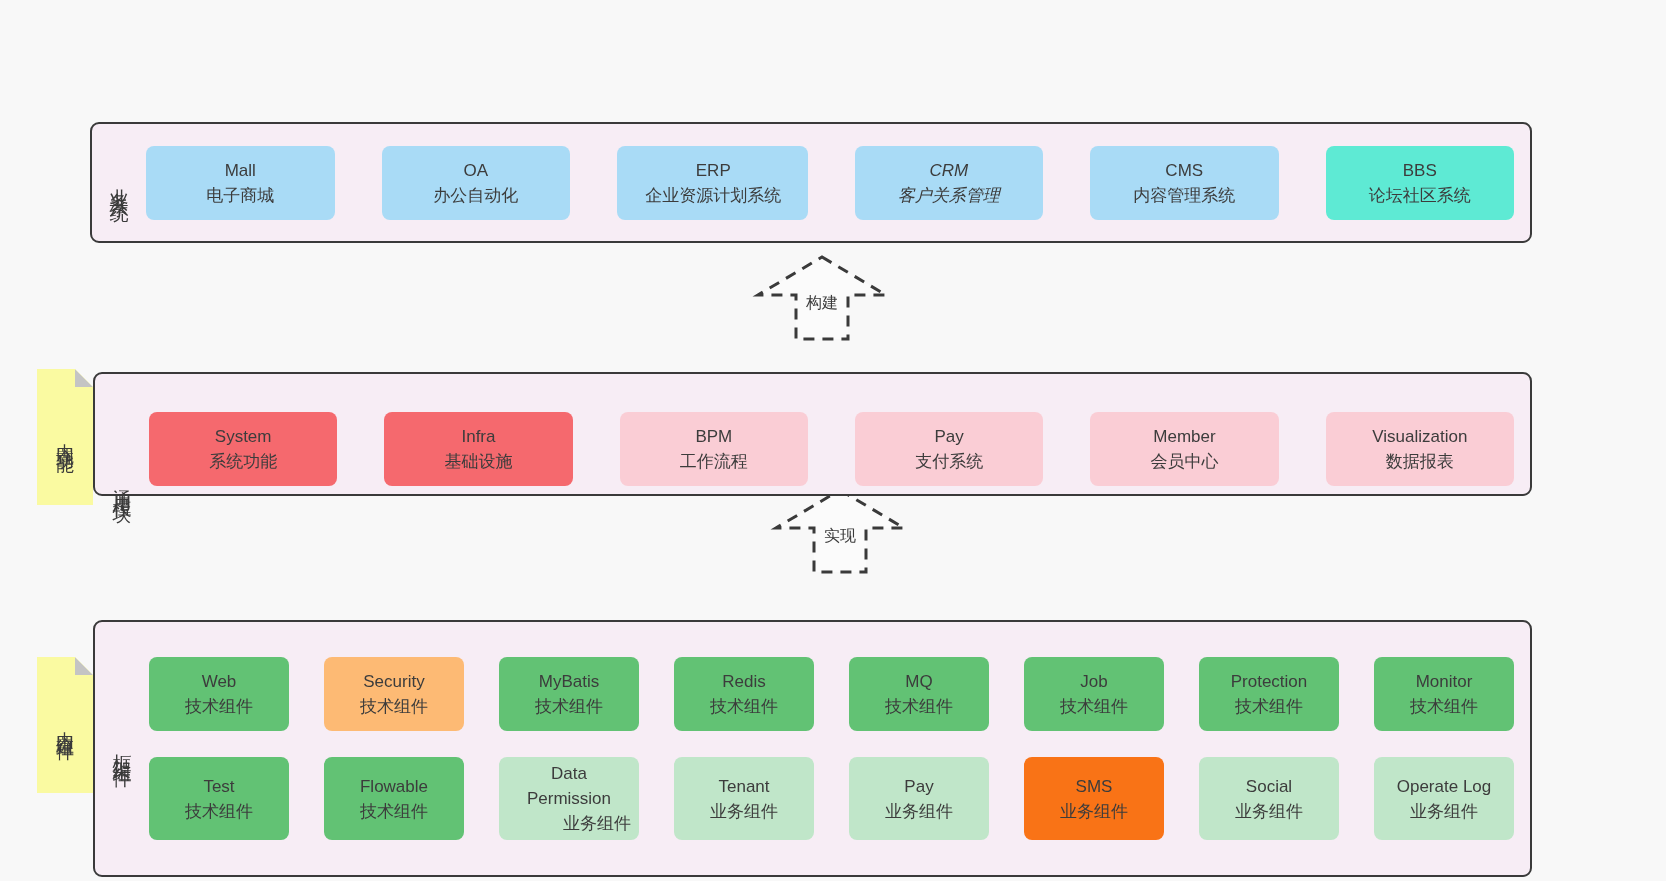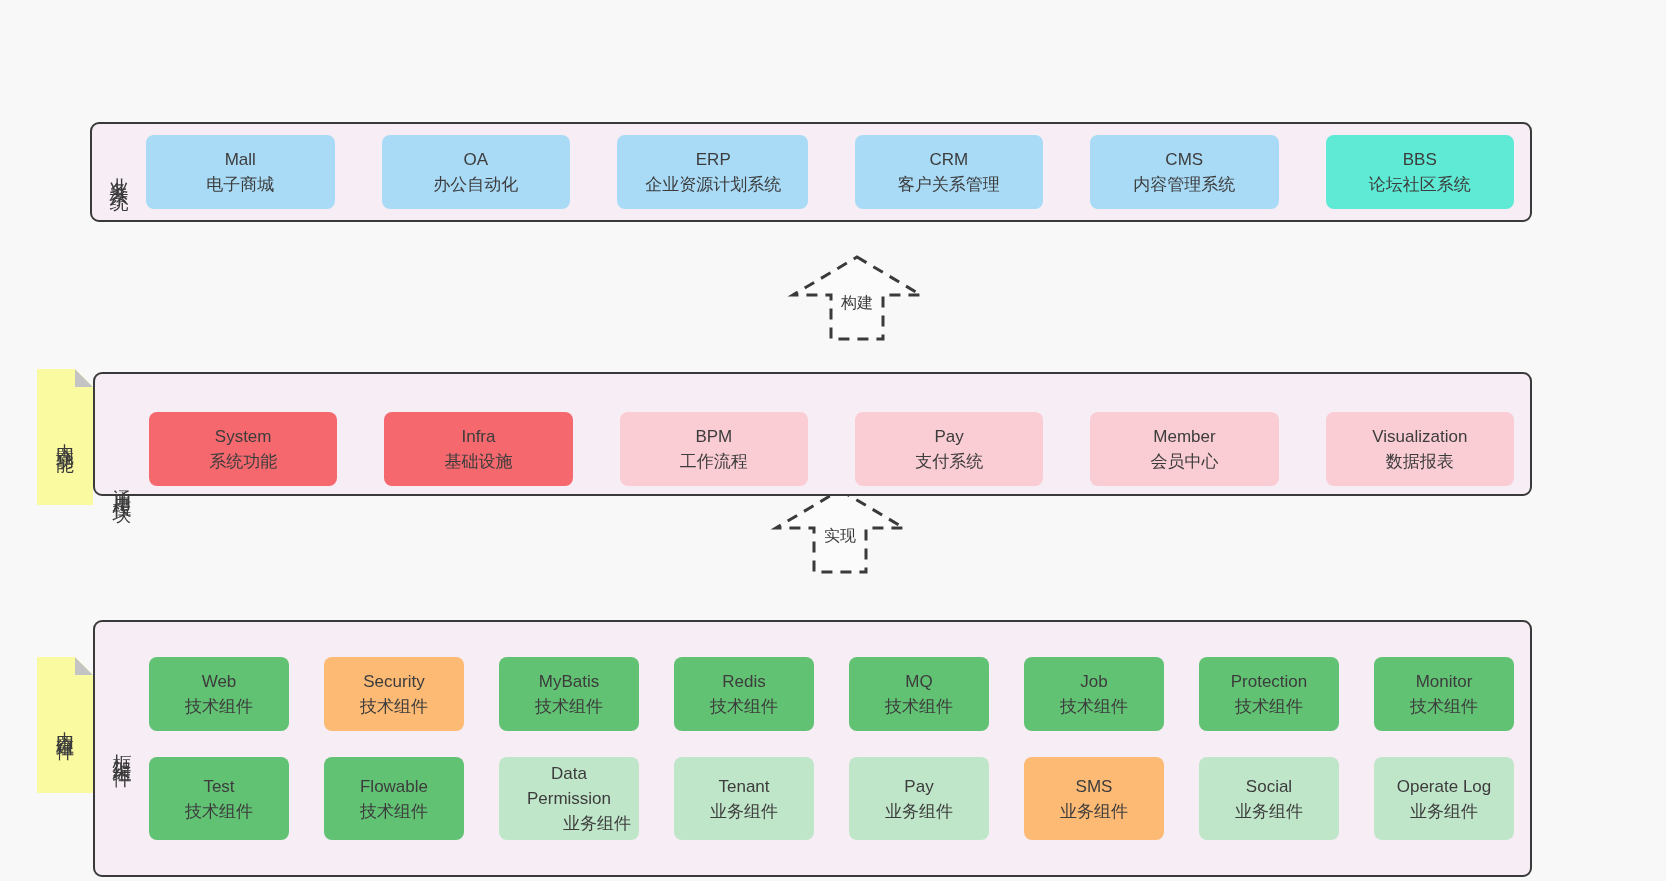--- a/index.html
+++ b/index.html
@@ -82,55 +82,55 @@
     padding:1px 3px;
     color:#3a3a3a;
     white-space:nowrap;
   }
 </style>
 </head>
 <body>
 
 <div id="canvas">
 
-  <div class="layer" style="left:90px;top:122px;width:1442px;height:100px;">
+  <div class="layer" style="left:90px;top:122px;width:1442px;height:121px;">
     <div class="layer-label">
       <span class="v-text">业务系统</span>
     </div>
     <div class="rows">
         <div class="box-row">
           <div class="box" style="background: rgb(169, 219, 246);">
             <span>Mall</span>
             <span>电子商城</span>
           </div>
           <div class="box" style="background: rgb(169, 219, 246);">
             <span>OA</span>
             <span>办公自动化</span>
           </div>
           <div class="box" style="background: rgb(169, 219, 246); padding-left: 10px;">
             <span>ERP</span>
             <span>企业资源计划系统</span>
           </div>
-          <div class="box" style="background: rgb(169, 219, 246);">
+          <div class="box" style="background: rgb(169, 219, 246); font-style: italic;">
             <span>CRM</span>
             <span>客户关系管理</span>
           </div>
           <div class="box" style="background: rgb(169, 219, 246);">
             <span>CMS</span>
             <span>内容管理系统</span>
           </div>
           <div class="box" style="background: #5eead4;">
             <span>BBS</span>
             <span>论坛社区系统</span>
           </div>
         </div>
       </div>
   </div>
 
-  <div class="arrow" style="left:787px;top:254px;">
+  <div class="arrow" style="left:752px;top:254px;">
     <svg viewBox="0 0 140 88" width="140" height="88">
       <path d="M70 3 L134 41 L96 41 L96 85 L44 85 L44 41 L6 41 Z" fill="#fbfbfb" stroke="#3a3a3a" stroke-width="3" stroke-dasharray="11 8"></path>
     </svg>
     <span class="arrow-label">构建</span>
   </div>
 
   <div class="note" style="left:37px;top:369px;height:136px;">
     <span class="fold"></span>
     <span class="v-text">内置功能</span>
   </div>
@@ -234,21 +234,21 @@
             <span>业务组件</span>
           </div>
           <div class="box" style="background: rgb(192, 230, 201);">
             <span>Tenant</span>
             <span>业务组件</span>
           </div>
           <div class="box" style="background: rgb(192, 230, 201);">
             <span>Pay</span>
             <span>业务组件</span>
           </div>
-          <div class="box" style="background: #fdba74;">
+          <div class="box" style="background: #f97316;">
             <span>SMS</span>
             <span>业务组件</span>
           </div>
           <div class="box" style="background: rgb(192, 230, 201);">
             <span>Social</span>
             <span>业务组件</span>
           </div>
           <div class="box" style="background: rgb(192, 230, 201);">
             <span>Operate Log</span>
             <span>业务组件</span>

